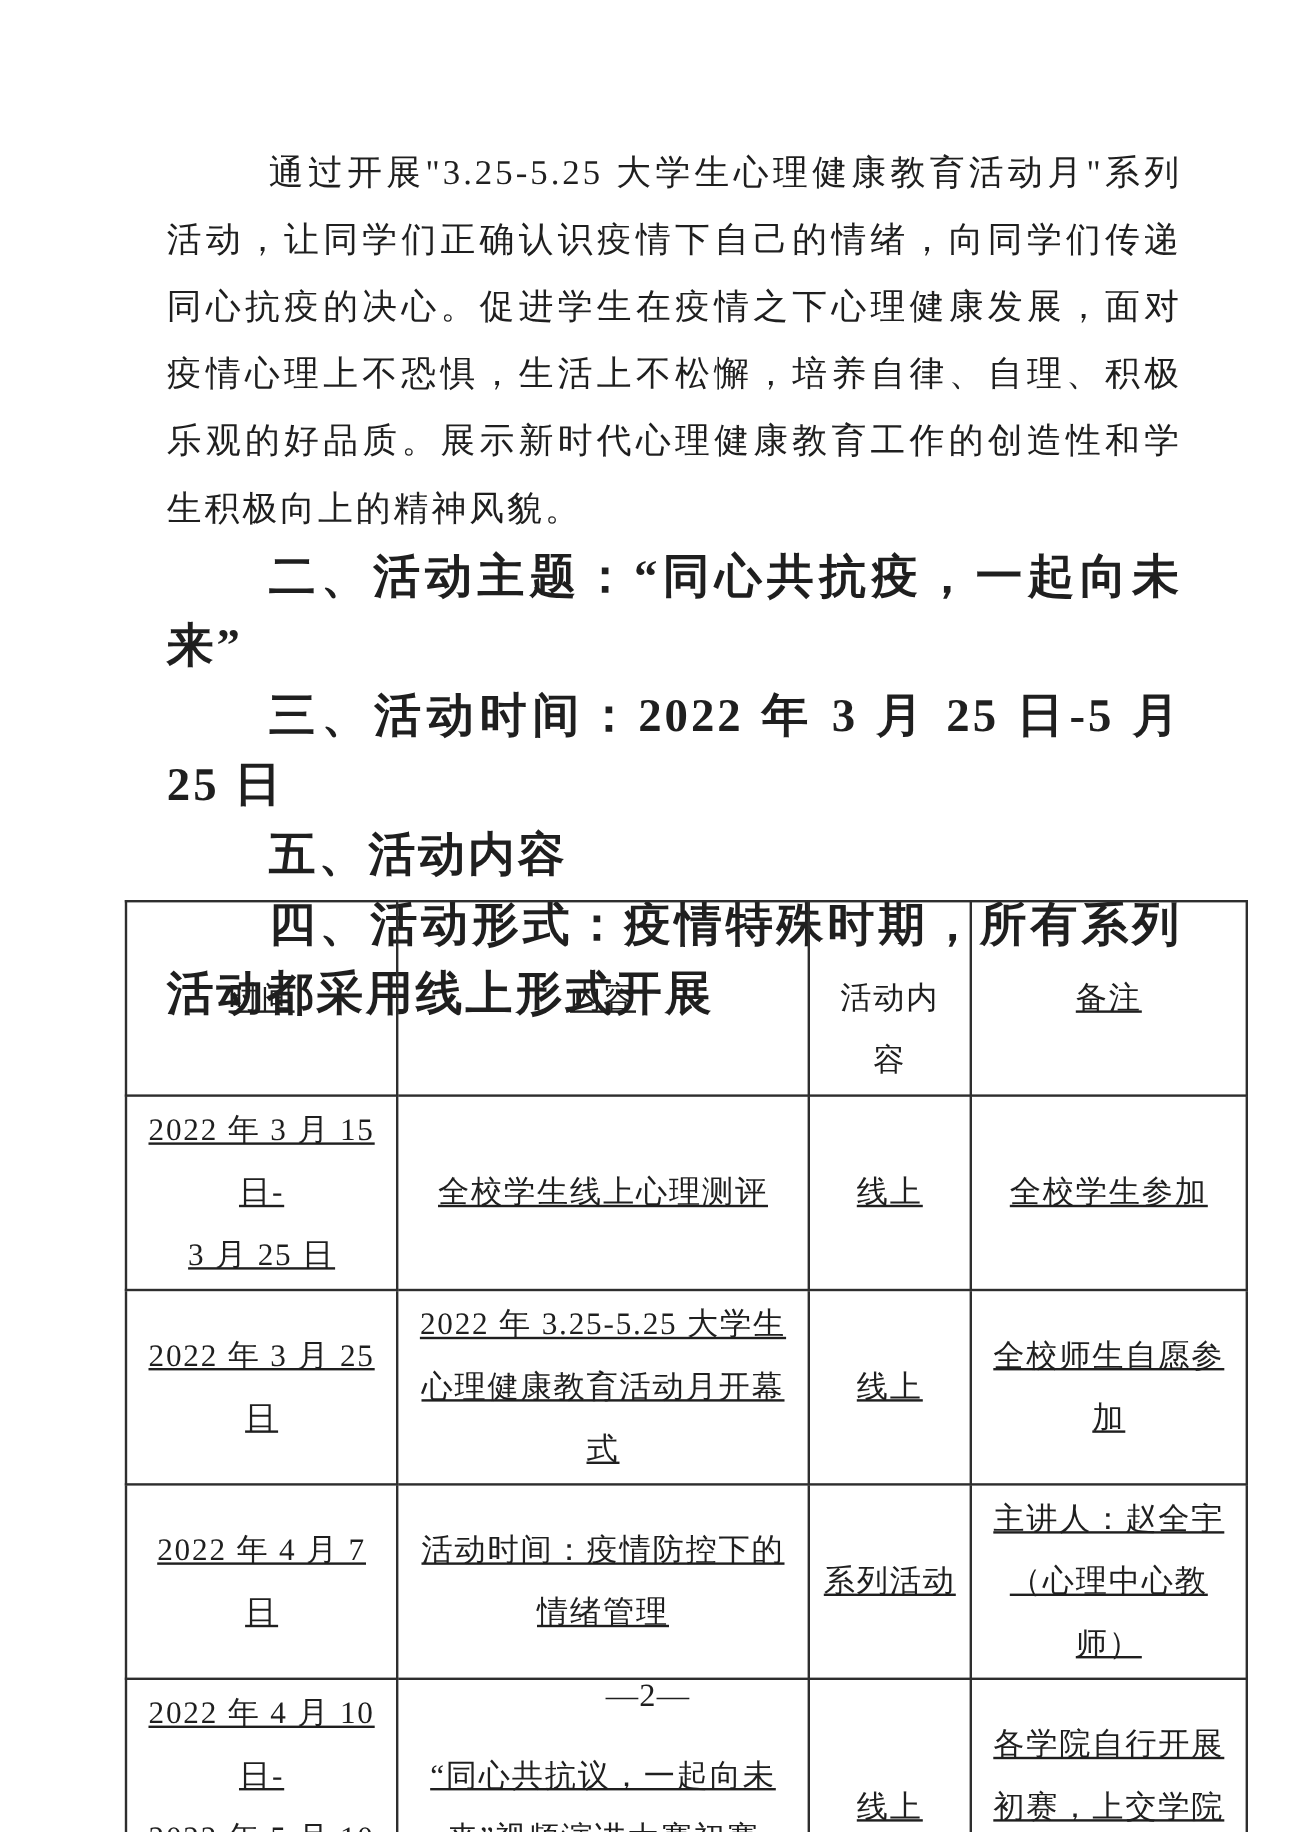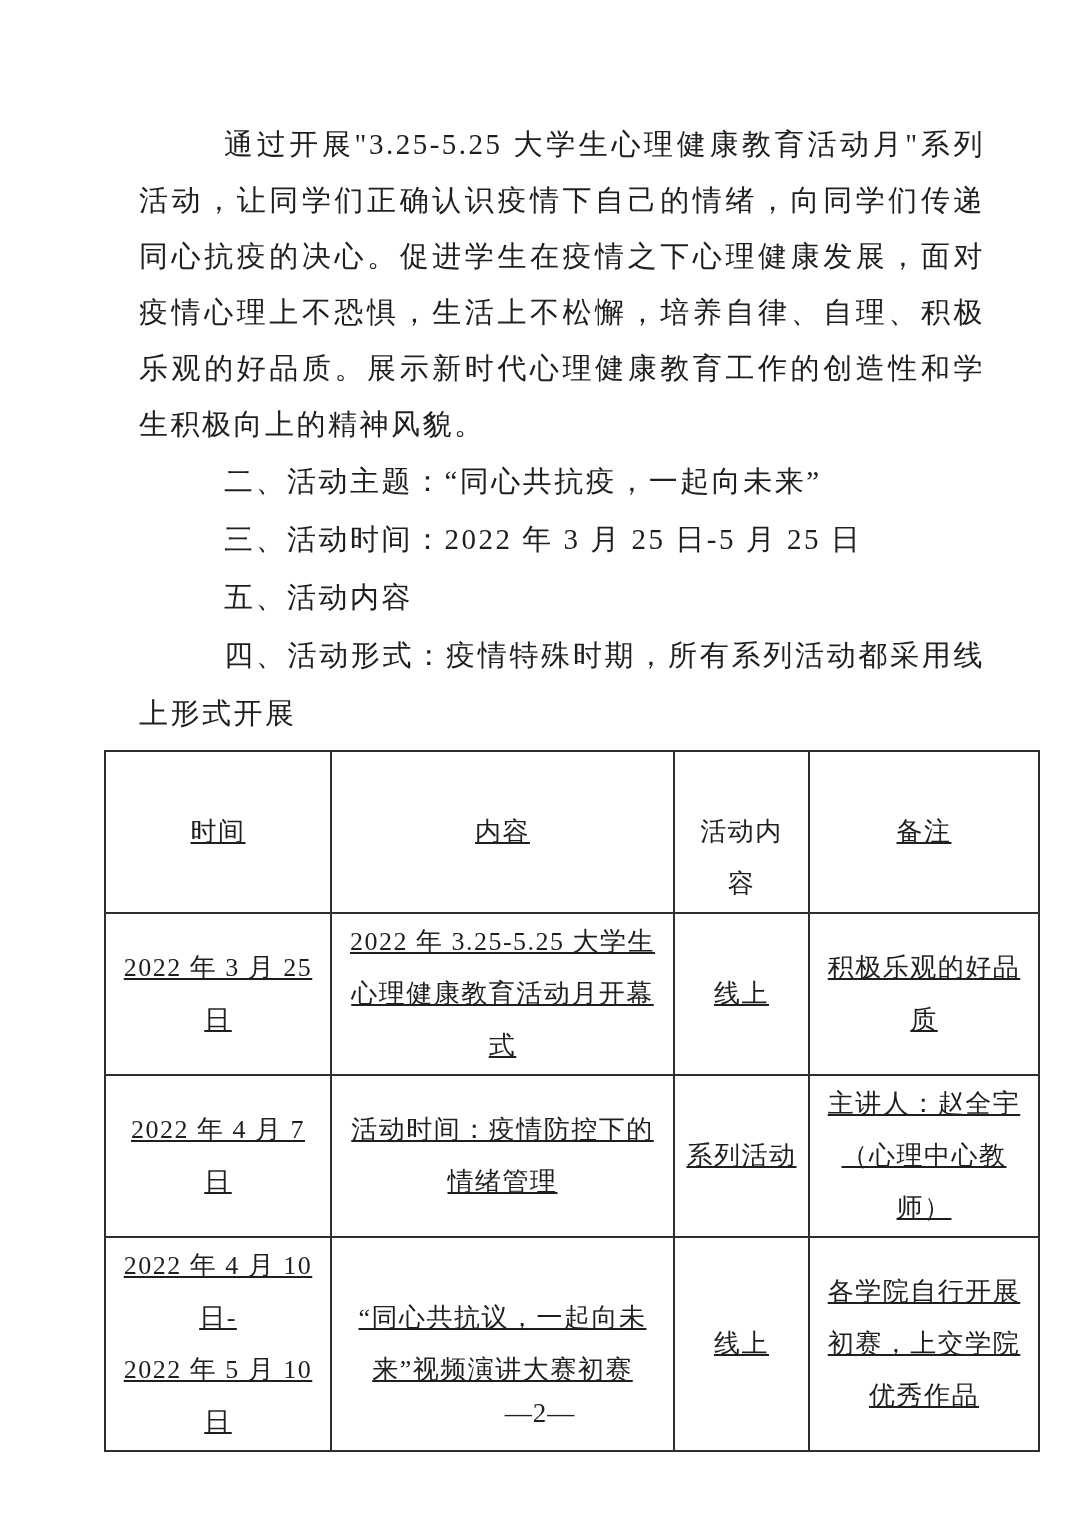--- a/index.html
+++ b/index.html
@@ -25,24 +25,24 @@
   }
   .body-paragraph {
     font-size: 29px;
     line-height: 56px;
     letter-spacing: 2.5px;
     text-align: justify;
     text-indent: 85px;
     margin: 0;
   }
   .heading {
-    font-size: 29px;
+    font-size: 39px;
     line-height: 58px;
     letter-spacing: 2.5px;
-    font-weight: normal;
+    font-weight: bold;
     text-align: justify;
     text-indent: 85px;
     margin: 0;
   }
   .schedule-table-wrap {
     position: absolute;
     left: 104px;
     top: 750px;
     width: 934px;
   }
@@ -113,25 +113,32 @@
       </colgroup>
       <tbody>
           <tr class="hdr">
         <th>时间</th>
         <th>内容</th>
         <th>
           <span class="wrap-header">活动内容</span>
         </th>
         <th>备注</th>
       </tr>
+      <tr class="row-0">
+        <td>2022 年 3 月 15 日-
+3 月 25 日</td>
+        <td>全校学生线上心理测评</td>
+        <td>线上</td>
+        <td>全校学生参加</td>
+      </tr>
       <tr class="row-1">
         <td>2022 年 3 月 25 日</td>
         <td>2022 年 3.25-5.25 大学生心理健康教育活动月开幕式</td>
         <td>线上</td>
-        <td>积极乐观的好品质</td>
+        <td>全校师生自愿参加</td>
       </tr>
       <tr class="row-2">
         <td>2022 年 4 月 7 日</td>
         <td>活动时间：疫情防控下的情绪管理</td>
         <td>系列活动</td>
         <td>主讲人：赵全宇
 （心理中心教师）</td>
       </tr>
       <tr class="row-3">
         <td>2022 年 4 月 10 日-

